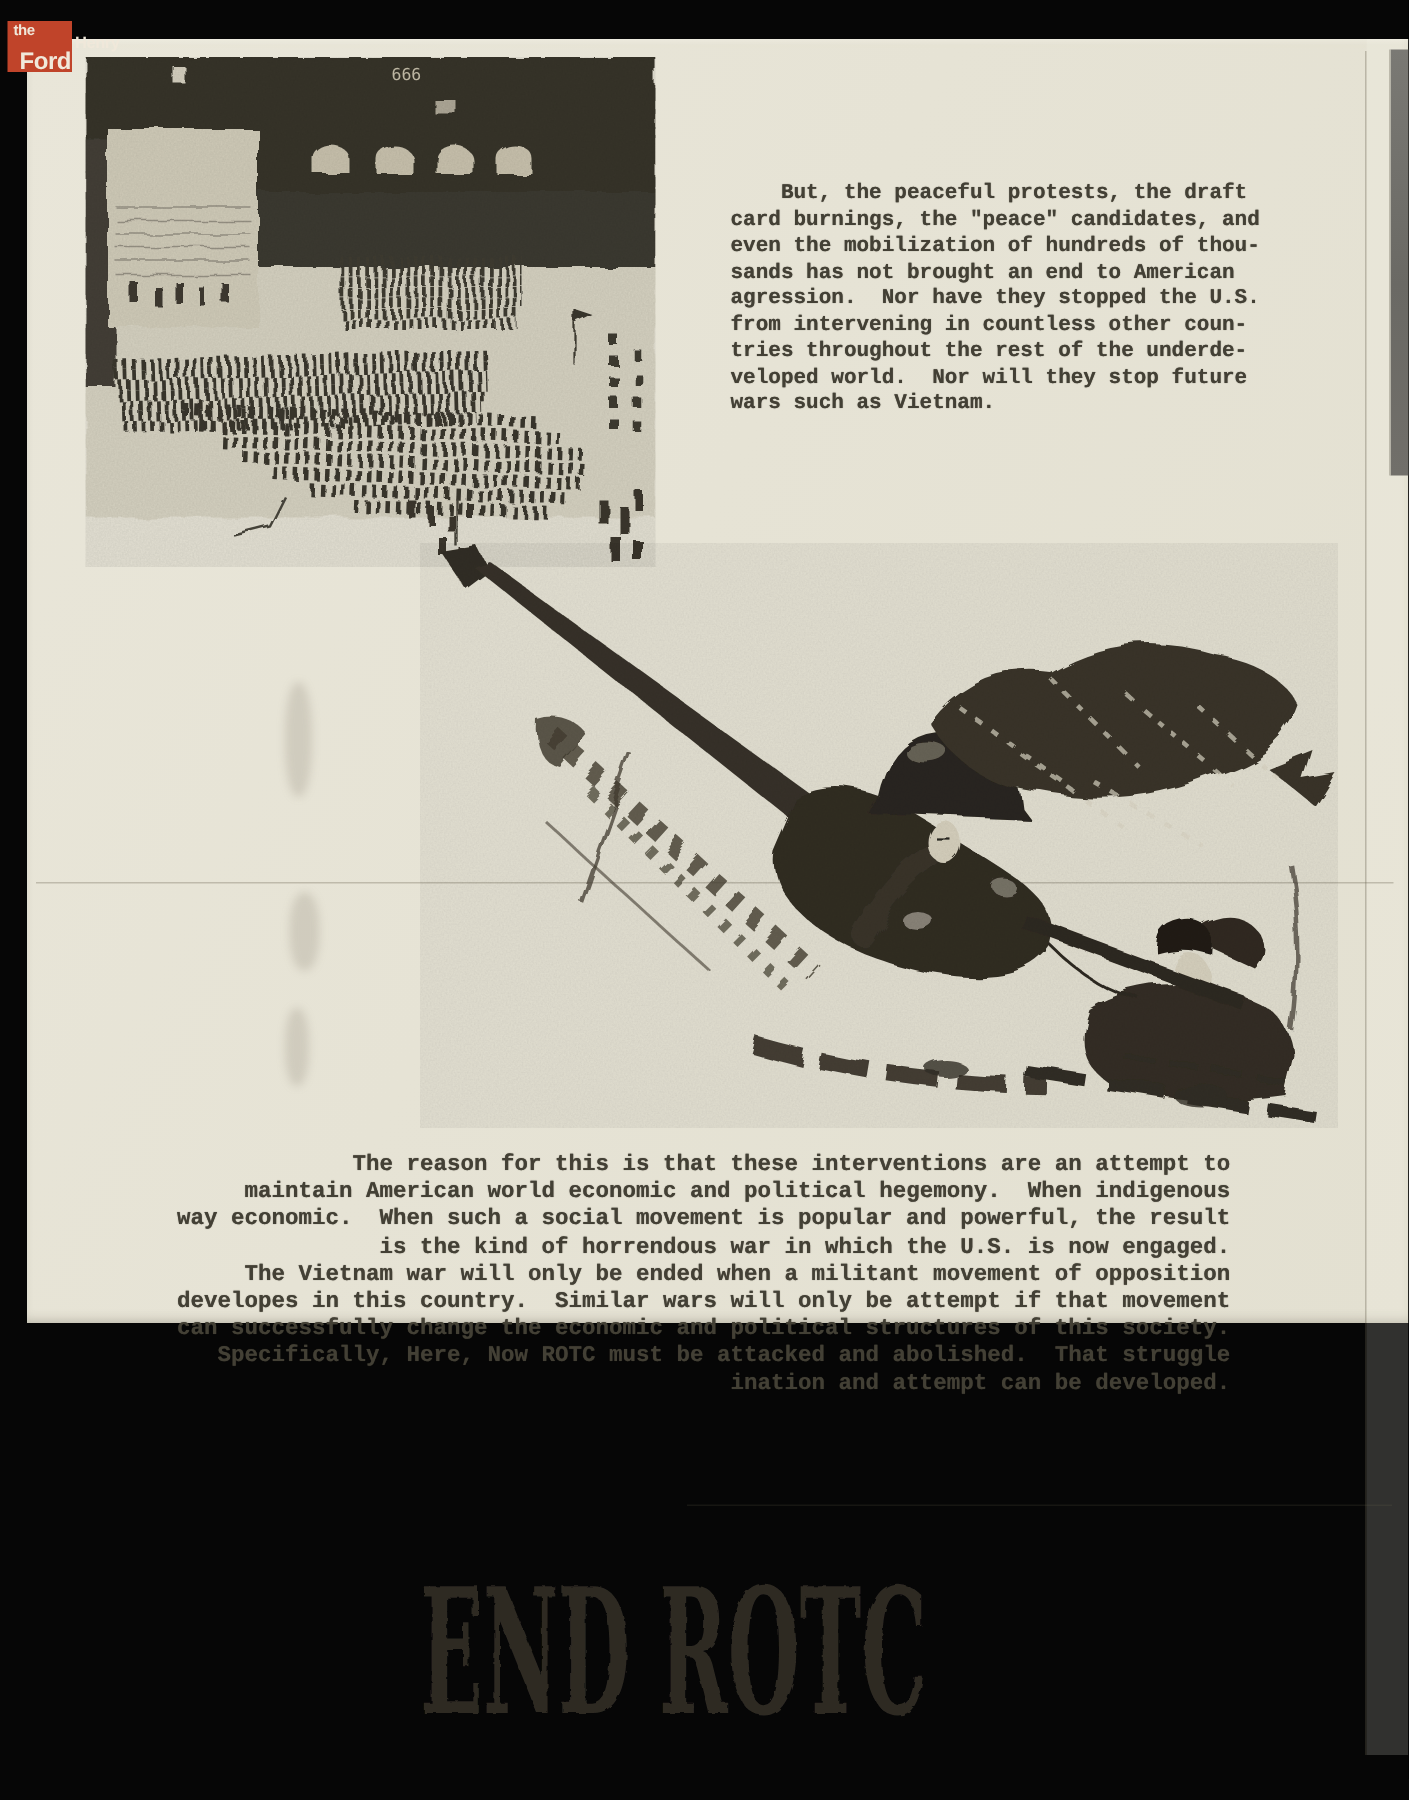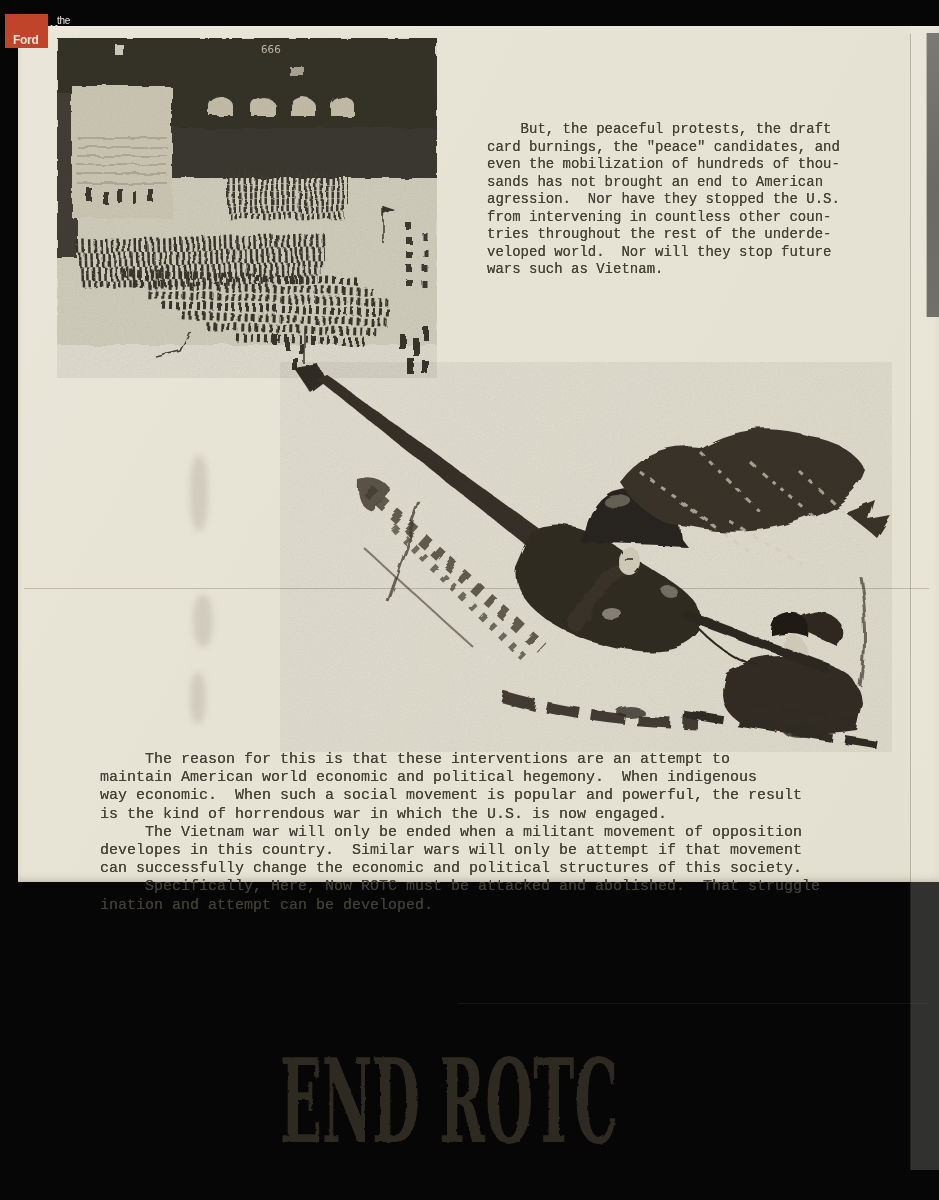--- a/index.html
+++ b/index.html
@@ -16,32 +16,32 @@
   .fold{position:absolute;height:1px;background:rgba(105,100,82,.32);}
   .fold-1{left:6px;top:562px;width:905px;}
   .fold-2{left:440px;top:977px;width:470px;opacity:.55;}
   .smudge{position:absolute;background:rgba(118,112,96,.20);filter:blur(3px);border-radius:45%;}
   .smudge-1{left:172px;top:429px;width:18px;height:76px;}
   .smudge-2{left:175px;top:569px;width:20px;height:52px;}
   .smudge-3{left:172px;top:646px;width:16px;height:52px;}
   .photo{position:absolute;}
   .photo-armory{left:39px;top:12px;width:380px;height:340px;}
   .photo-collage{left:262px;top:336px;width:612px;height:390px;}
-  .textblock{position:absolute;color:#434035;text-shadow:0 0 .6px rgba(62,58,48,.85);}
+  .textblock{position:absolute;color:#434035;text-shadow:0 0 .6px rgba(62,58,48,.85);font-weight:bold;}
   .tb-right{left:469px;top:95px;}
   .tb-right .tline{font-size:14px;line-height:17.5px;height:17.5px;white-space:pre;}
-  .tb-body{left:82px;top:725px;}
+  .tb-body{left:82px;top:742px;text-align:right;}
   .tb-body .tline{font-size:15px;line-height:18.2px;height:18.2px;white-space:pre;}
   .headline{position:absolute;left:260px;top:1020px;width:342px;height:104px;}
   .badge{position:absolute;left:5px;top:14px;width:43px;height:34px;background:#c0442a;
          font-family:"Liberation Sans","DejaVu Sans",sans-serif;color:#f0e8da;z-index:5;}
   .badge span{position:absolute;letter-spacing:-.3px;line-height:1;}
-  .badge .b-the{left:4px;top:2px;font-size:10px;font-weight:400;margin-left:48px;}
+  .badge .b-the{left:4px;top:2px;font-size:10px;font-weight:700;}
   .badge .b-henry{left:12px;top:10px;font-size:11px;font-weight:700;padding-left:33px;}
-  .badge .b-ford{left:8px;top:20px;font-size:12px;font-weight:700;}
+  .badge .b-ford{left:8px;top:20px;font-size:16px;font-weight:700;}
   svg{display:block;}
 </style>
 </head>
 <body>
 
 <svg width="0" height="0" style="position:absolute" aria-hidden="true">
   <defs>
     <filter id="roughA" x="-8%" y="-8%" width="116%" height="116%">
       <feTurbulence type="fractalNoise" baseFrequency="0.05" numOctaves="3" seed="7" result="n"></feTurbulence>
       <feDisplacementMap in="SourceGraphic" in2="n" scale="6"></feDisplacementMap>

